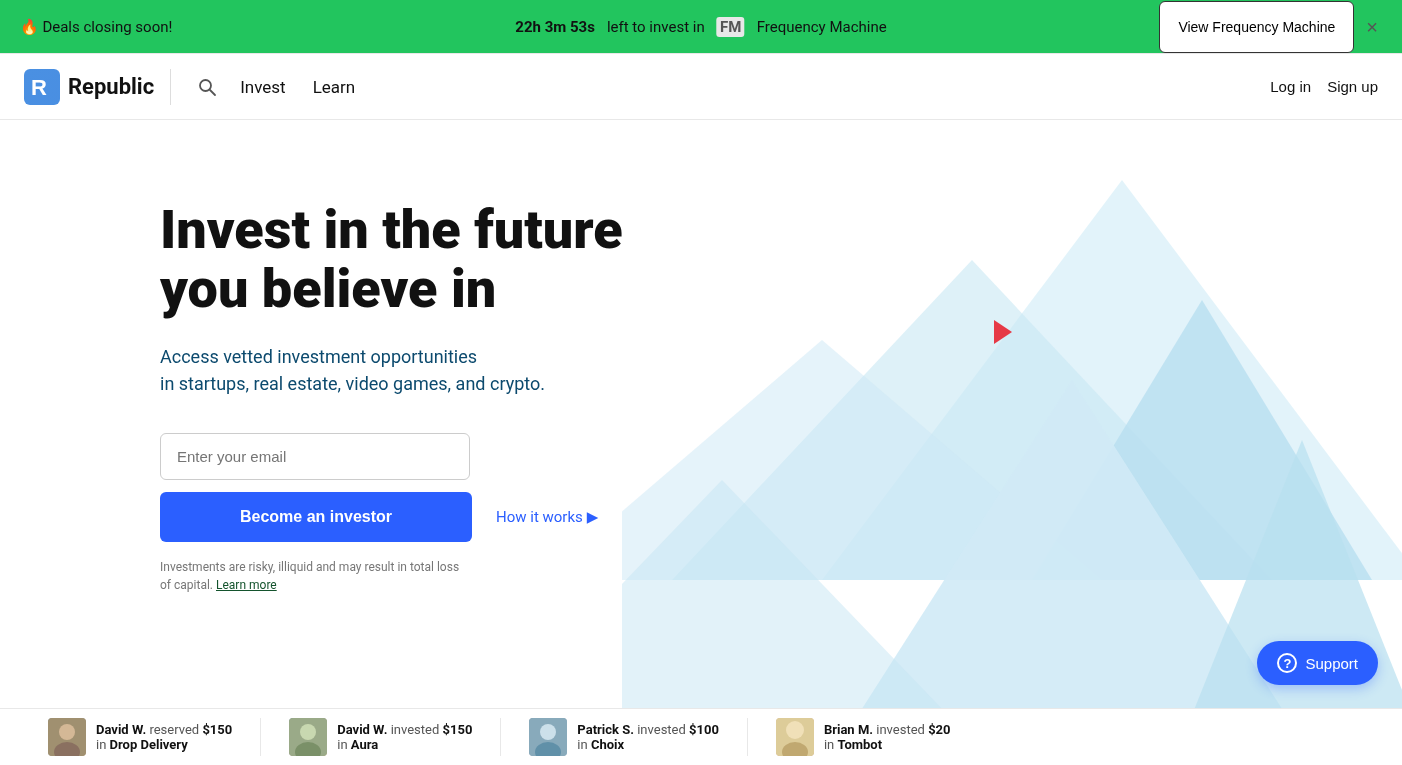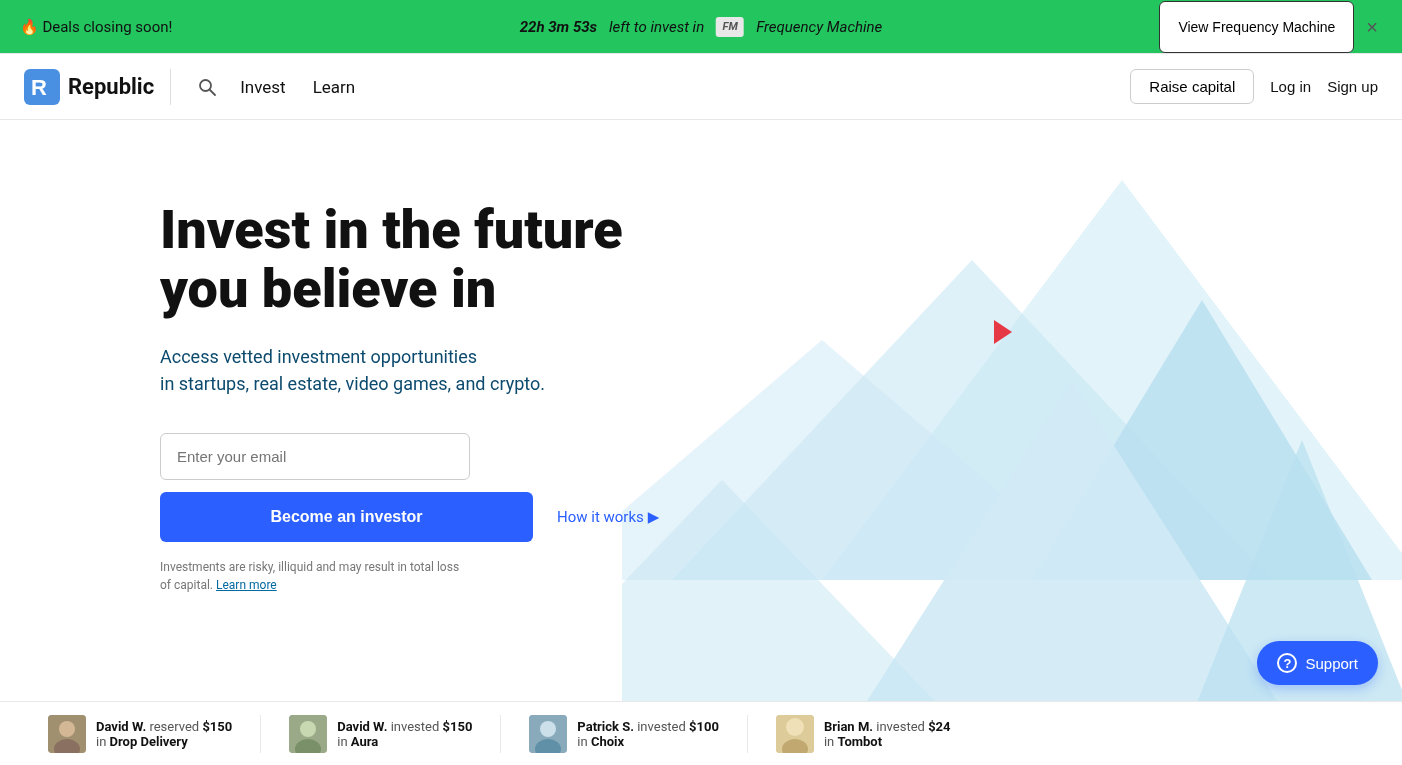--- a/index.html
+++ b/index.html
@@ -24,21 +24,20 @@
     }
     #banner .banner-center {
       display: flex;
       align-items: center;
       gap: 12px;
       font-size: 15px;
       color: #111;
       position: absolute;
       left: 50%;
       transform: translateX(-50%);
-      font-style: italic;
     }
     #banner .banner-center .timer {
       font-weight: 700;
     }
     #banner .banner-right {
       display: flex;
       align-items: center;
       gap: 12px;
     }
     #banner .view-btn {
@@ -62,21 +61,21 @@
 
     
     .fm-logo {
       width: 28px;
       height: 20px;
       background: #e8e8e8;
       border-radius: 3px;
       display: inline-flex;
       align-items: center;
       justify-content: center;
-      font-size: 11px;
+      font-size: 15px;
       font-weight: 700;
       color: #555;
     }
 
     
     #navbar {
       height: 66px;
       border-bottom: 1px solid #e8e8e8;
       display: flex;
       align-items: center;
@@ -188,42 +187,42 @@
       align-items: center;
       gap: 24px;
       margin-bottom: 16px;
     }
     #hero .become-btn {
       background: #2b5fff;
       color: #fff;
       border: none;
       border-radius: 6px;
       padding: 16px 0;
-      width: 373px;
+      width: 312px;
       font-size: 16px;
       font-weight: 600;
       cursor: pointer;
     }
     #hero .how-it-works {
       font-size: 15px;
       color: #2b5fff;
       text-decoration: none;
       display: flex;
       align-items: center;
       gap: 4px;
       cursor: pointer;
     }
     #hero .disclaimer {
       font-size: 12px;
       color: #777;
       line-height: 1.5;
       max-width: 310px;
     }
     #hero .disclaimer a {
-      color: #0369a1;
+      color: #14532d;
     }
 
     
     #mountain-bg {
       position: absolute;
       right: -20px;
       top: 60px;
       z-index: 1;
       pointer-events: none;
     }
@@ -242,21 +241,21 @@
     }
 
     
     #ticker {
       position: fixed;
       bottom: 0;
       left: 0;
       right: 0;
       background: #fff;
       border-top: 1px solid #e8e8e8;
-      height: 64px;
+      height: 57px;
       display: flex;
       align-items: center;
       padding: 0 20px;
       gap: 0;
       overflow: hidden;
       z-index: 100;
     }
     .ticker-item {
       display: flex;
       align-items: center;
@@ -351,21 +350,20 @@
         <svg width="20" height="20" viewBox="0 0 20 20" fill="none">
           <circle cx="8.5" cy="8.5" r="5.5" stroke="#555" stroke-width="1.8"></circle>
           <line x1="13" y1="13" x2="18" y2="18" stroke="#555" stroke-width="1.8" stroke-linecap="round"></line>
         </svg>
       </button>
       <a class="nav-link" href="#">Invest</a>
       <a class="nav-link" href="#">Learn</a>
     </div>
   </div>
   <div class="nav-right">
-    <button class="raise-btn">Raise capital</button>
     <button class="login-btn">Log in</button>
     <button class="signup-btn">Sign up</button>
   </div>
 </nav>
 
 <section id="hero">
 
   <svg id="mountain-bg" width="800" height="560" viewBox="0 0 800 560" fill="none" xmlns="http://www.w3.org/2000/svg">
 
     <polygon points="500,0 800,400 200,400" fill="#d6eef8" opacity="0.7"></polygon>
@@ -457,21 +455,21 @@
     <div class="ticker-avatar av-4">
       <svg width="38" height="38" viewBox="0 0 38 38">
           <rect width="38" height="38" fill="#ddcc99"></rect>
           <circle cx="19" cy="12" r="9" fill="#f0e0b8"></circle>
           <ellipse cx="19" cy="34" rx="13" ry="10" fill="#c0a870"></ellipse>
         </svg>
     </div>
     <span class="ticker-text">
       <strong>Brian M.</strong>
       <span>invested</span>
-      <strong>$24</strong><br>
+      <strong>$20</strong><br>
       <span>in</span>
       <strong>Tombot</strong>
     </span>
   </div>
 </div>
 
 <button id="support-btn">
   <span style="width:20px;height:20px;border:2px solid white;border-radius:50%;display:inline-flex;align-items:center;justify-content:center;font-size:13px;font-weight:700;">?</span>
   <span>Support</span>
 </button>

